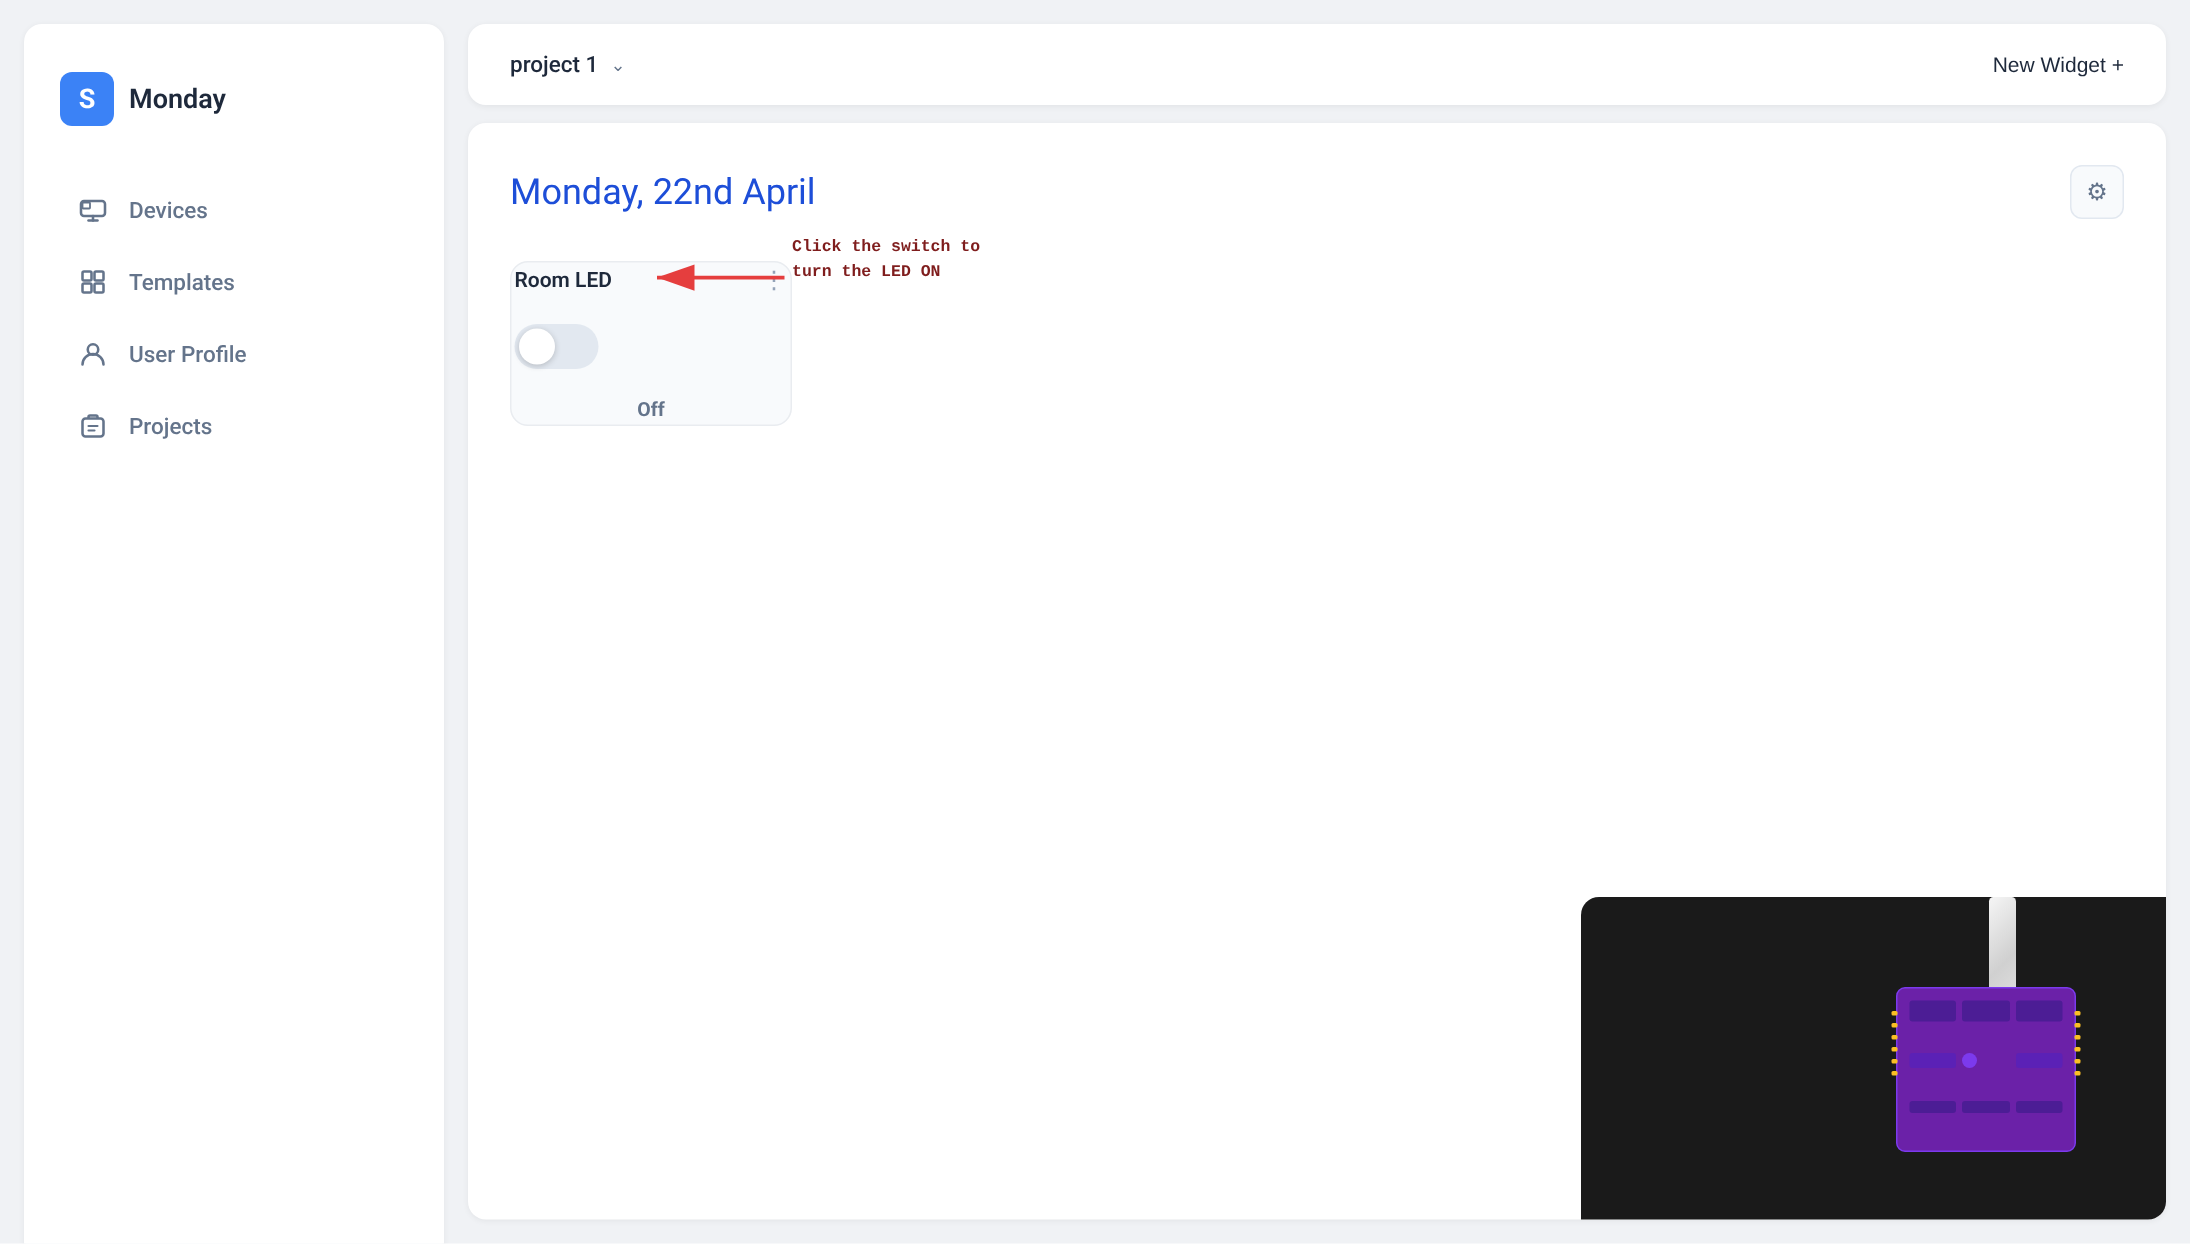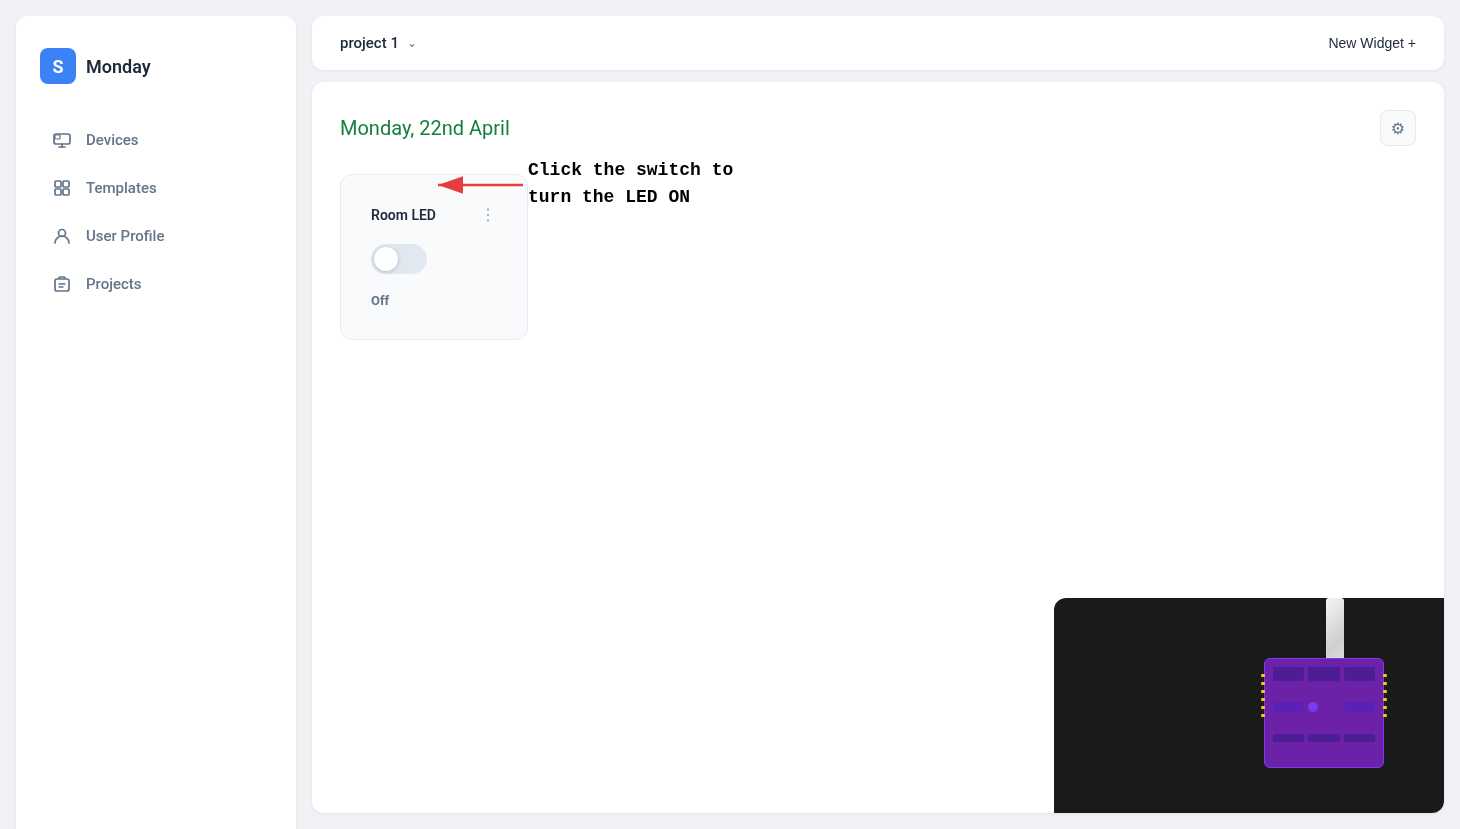--- a/index.html
+++ b/index.html
@@ -136,22 +136,22 @@
     }
 
     .dashboard-header {
       display: flex;
       align-items: center;
       justify-content: space-between;
       margin-bottom: 28px;
     }
 
     .dashboard-date {
-      font-size: 20px;
-      color: #15803d;
+      font-size: 24px;
+      color: #1d4ed8;
       font-weight: 400;
     }
 
     .settings-btn {
       width: 36px;
       height: 36px;
       border: 1px solid #e2e8f0;
       border-radius: 8px;
       display: flex;
       align-items: center;
@@ -160,22 +160,23 @@
       color: #64748b;
       font-size: 16px;
       background: #f8fafc;
     }
 
     
     .widget-card {
       width: 188px;
       background: #f8fafc;
       border-radius: 12px;
-      padding: 30px;
+      padding: 2px;
       border: 1px solid #e9ecf0;
+      text-align: center;
     }
 
     .widget-header {
       display: flex;
       align-items: center;
       justify-content: space-between;
       margin-bottom: 20px;
     }
 
     .widget-title {
@@ -232,22 +233,22 @@
     
     .annotation {
       position: absolute;
       left: 216px;
       top: 75px;
       pointer-events: none;
     }
 
     .annotation-text {
       font-family: 'Courier New', monospace;
-      color: #000000;
-      font-size: 18px;
+      color: #7f1d1d;
+      font-size: 11px;
       font-weight: 700;
       line-height: 1.5;
       white-space: nowrap;
     }
 
     
     .arrow-svg {
       position: absolute;
       top: 8px;
       left: -100px;

